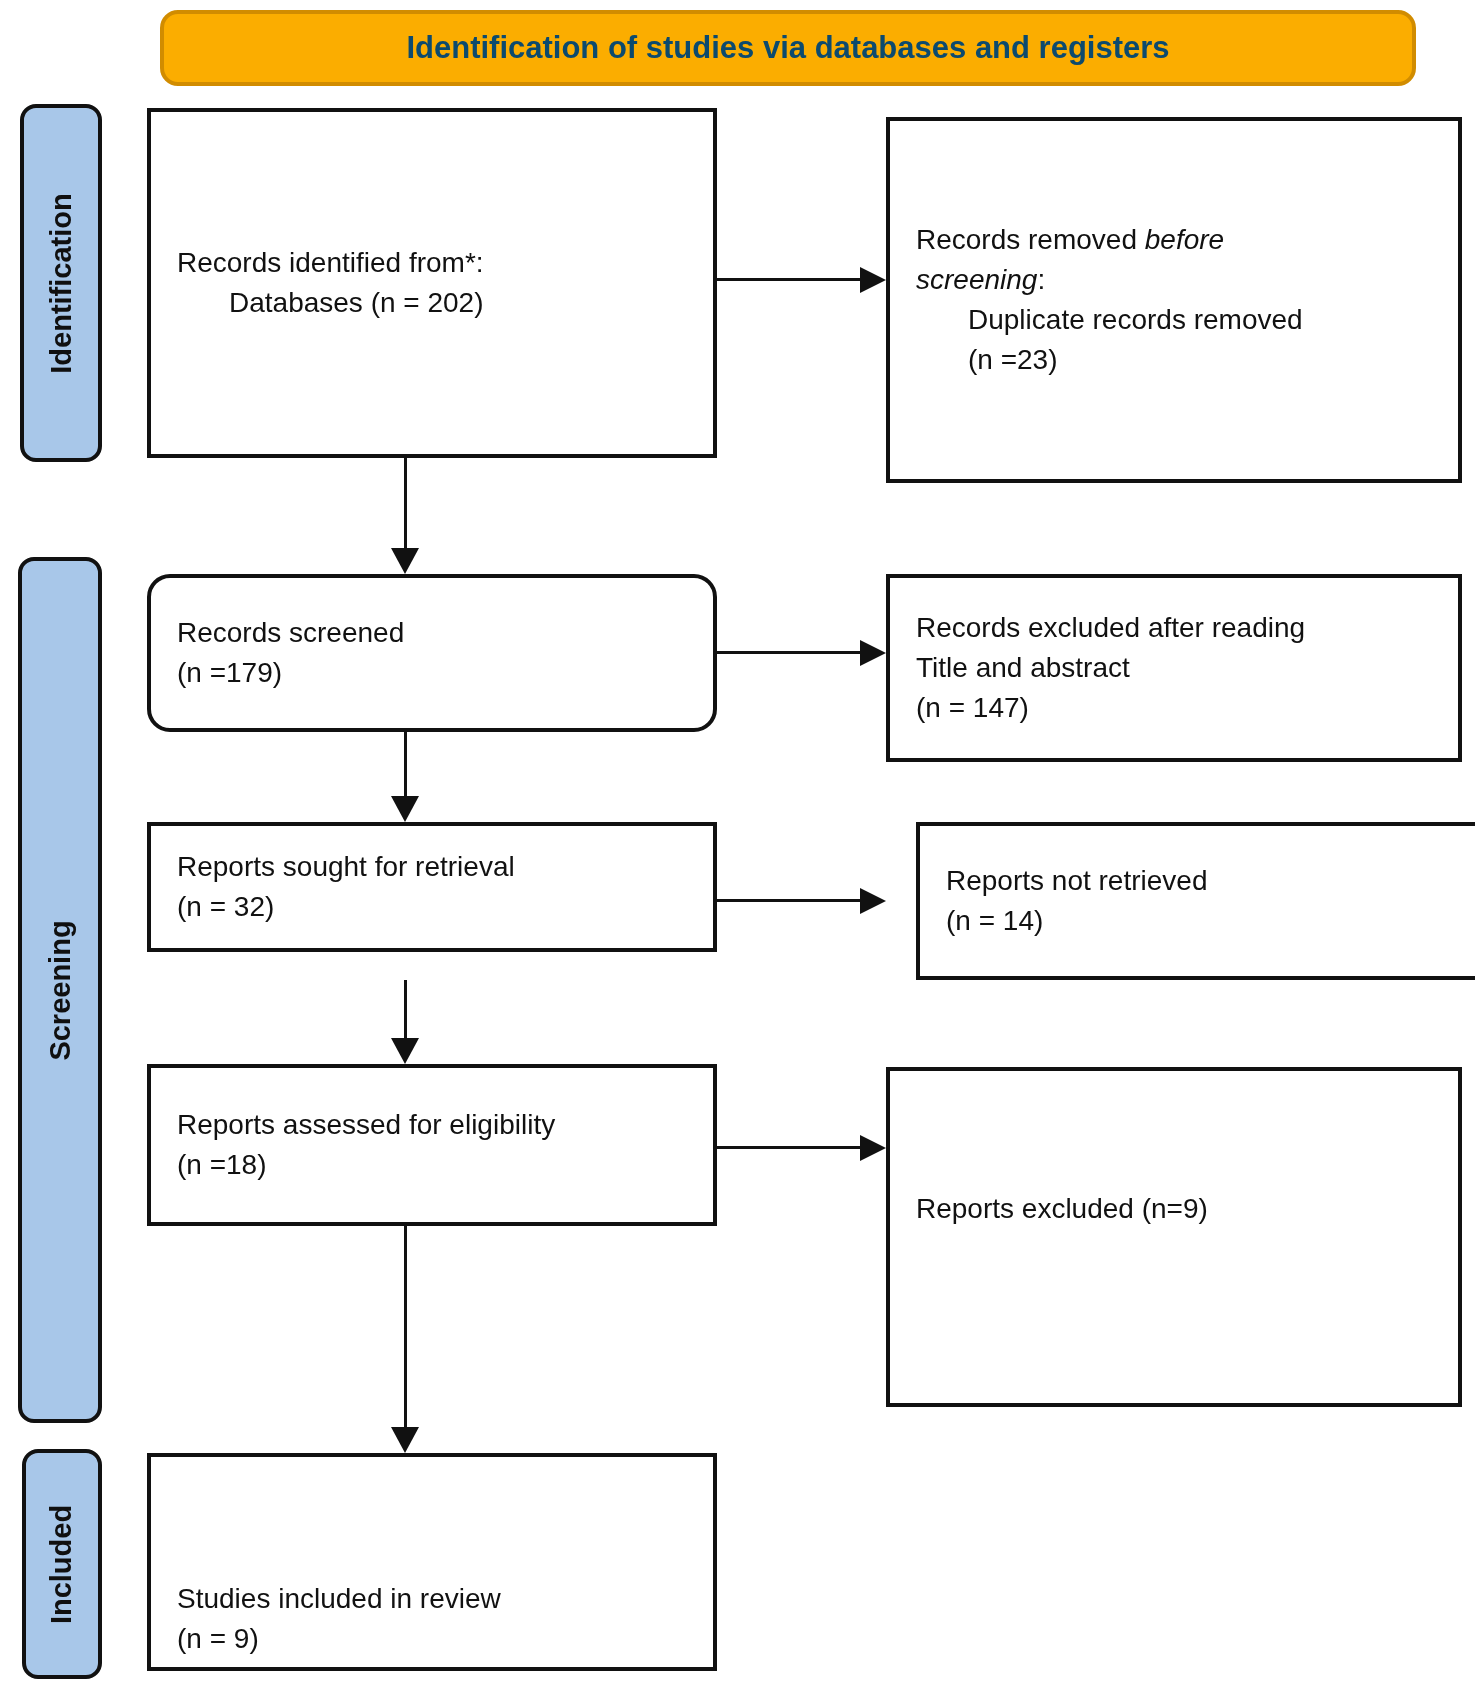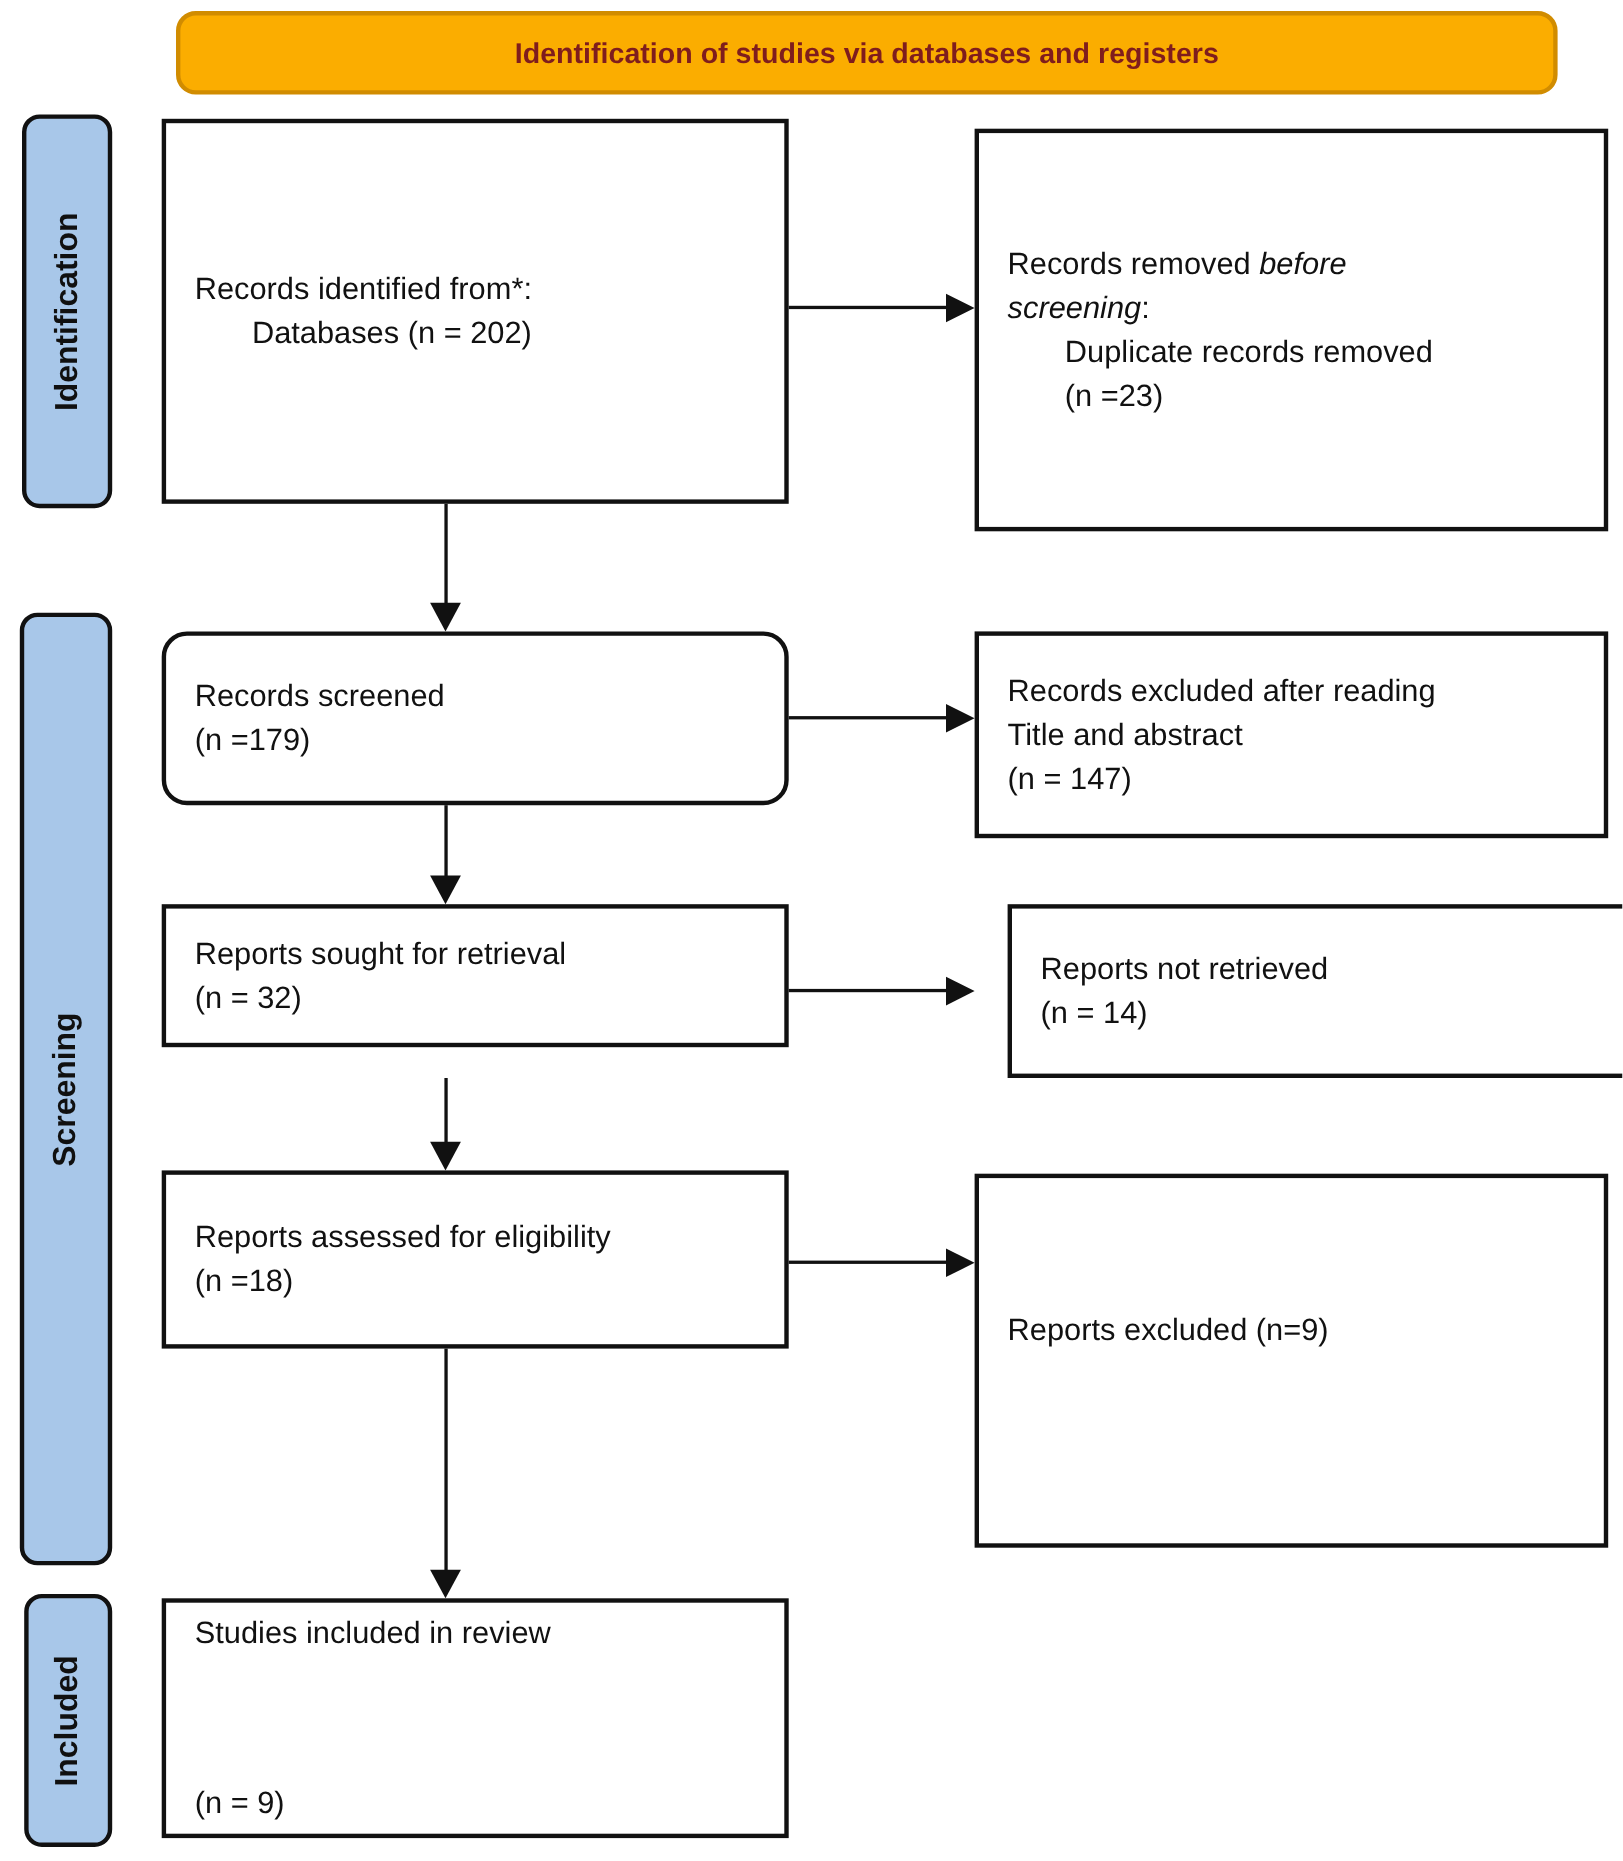--- a/index.html
+++ b/index.html
@@ -17,23 +17,23 @@
   .banner {
     position: absolute;
     left: 160px; top: 10px; width: 1256px; height: 76px;
     background: #FBAD00;
     border: 4px solid #D18C00;
     border-radius: 18px;
     display: flex; align-items: center; justify-content: center;
     box-sizing: border-box;
   }
   .banner-title {
-    font-size: 26px;
+    font-size: 31px;
     font-weight: bold;
-    color: #7f1d1d;
+    color: #0c4a6e;
   }
 
   
   .stage {
     position: absolute;
     background: #A8C7E9;
     border: 4px solid #111111;
     border-radius: 16px;
     display: flex; align-items: center; justify-content: center;
     box-sizing: border-box;
@@ -68,21 +68,21 @@
   #box-records-identified   { left: 147px; top: 108px;  width: 570px; height: 350px; }
   #box-records-removed      { left: 886px; top: 117px;  width: 576px; height: 366px; }
   #box-records-screened     { left: 147px; top: 574px;  width: 570px; height: 158px; border-radius: 23px; }
   #box-records-excluded     { left: 886px; top: 574px;  width: 576px; height: 188px; }
   #box-reports-sought       { left: 147px; top: 822px;  width: 570px; height: 130px; }
   #box-reports-not-retrieved{ left: 916px; top: 822px;  width: 576px; height: 158px; }
   #box-reports-assessed     { left: 147px; top: 1064px; width: 570px; height: 162px; }
   #box-reports-excluded     { left: 886px; top: 1067px; width: 576px; height: 340px;
                               justify-content: flex-start; padding-top: 118px; }
   #box-studies-included     { left: 147px; top: 1453px; width: 570px; height: 218px;
-                              justify-content: space-between; }
+                              justify-content: flex-end; }
 
   
   .vline { position: absolute; width: 3px; background: #111111; }
   .vhead {
     position: absolute; width: 0; height: 0;
     border-left: 14px solid transparent;
     border-right: 14px solid transparent;
     border-top: 26px solid #111111;
   }
   .hline { position: absolute; height: 3px; background: #111111; }

